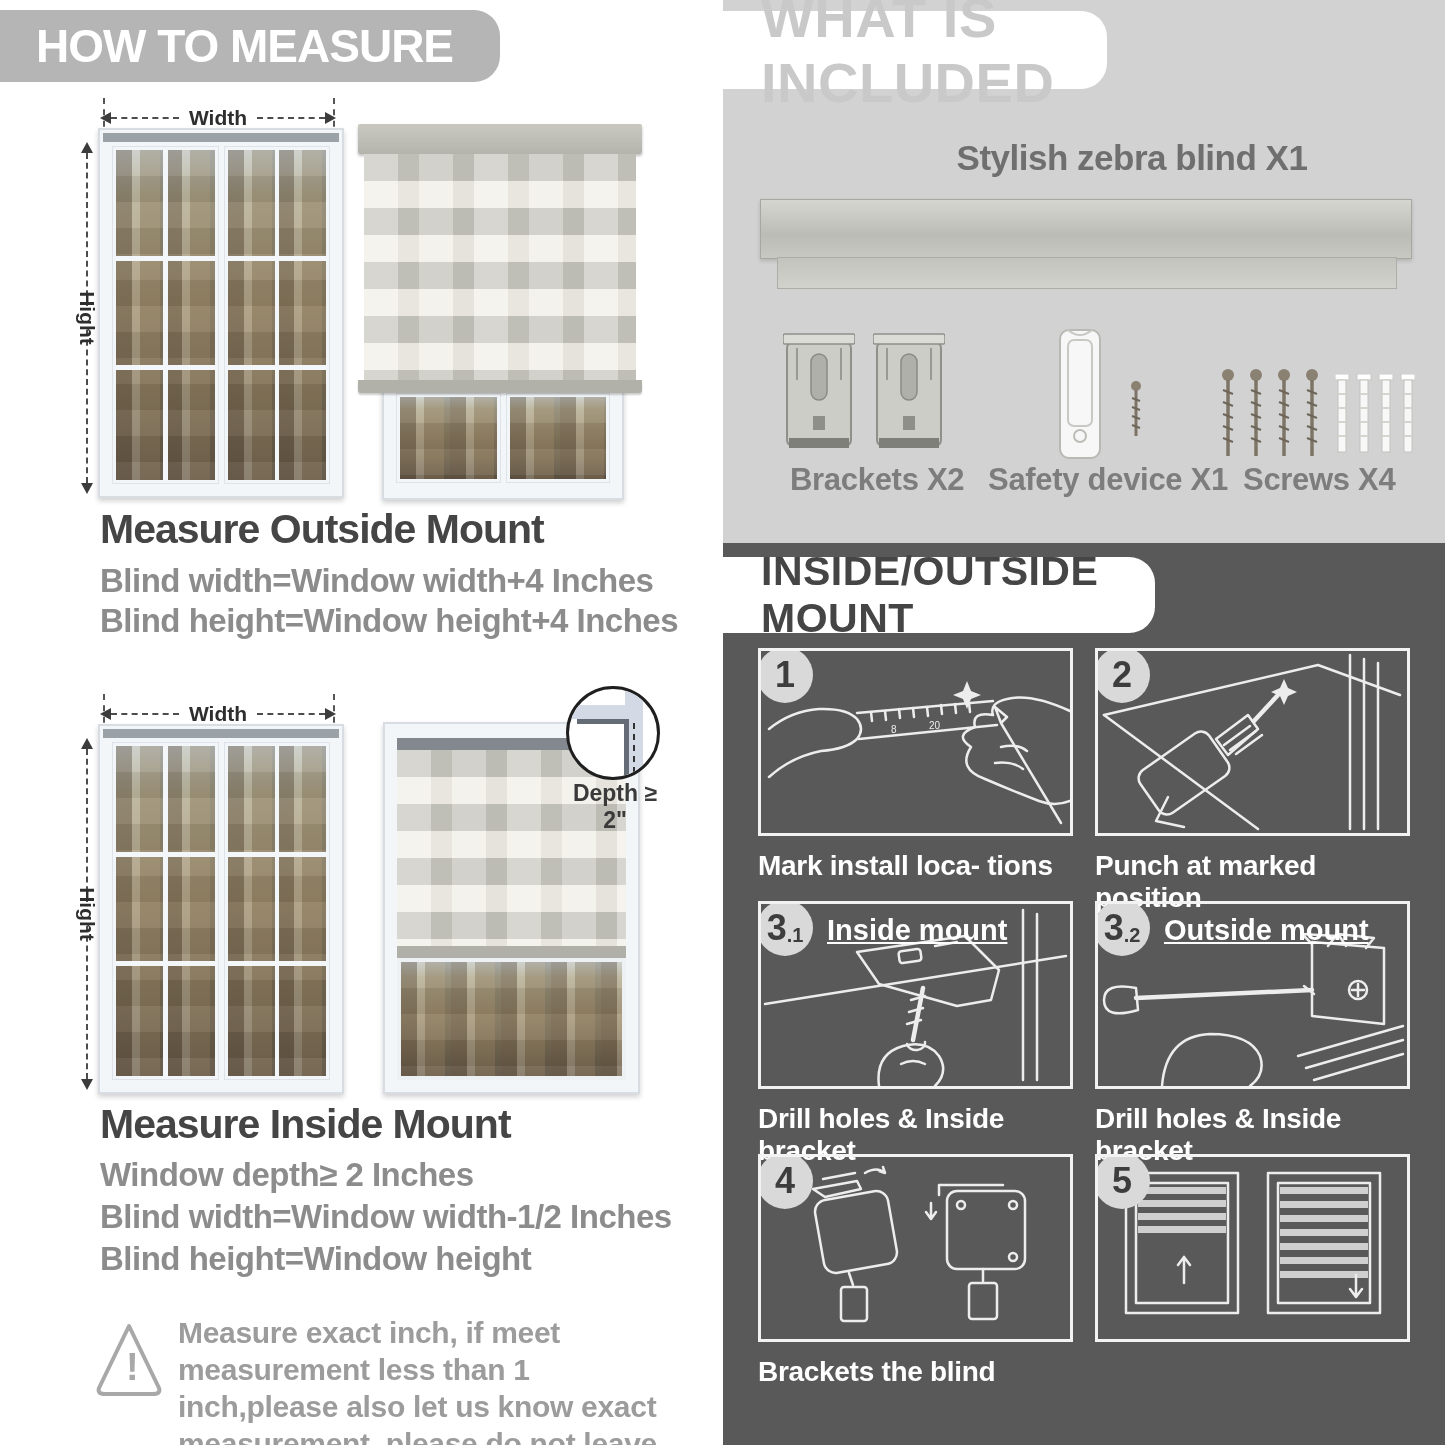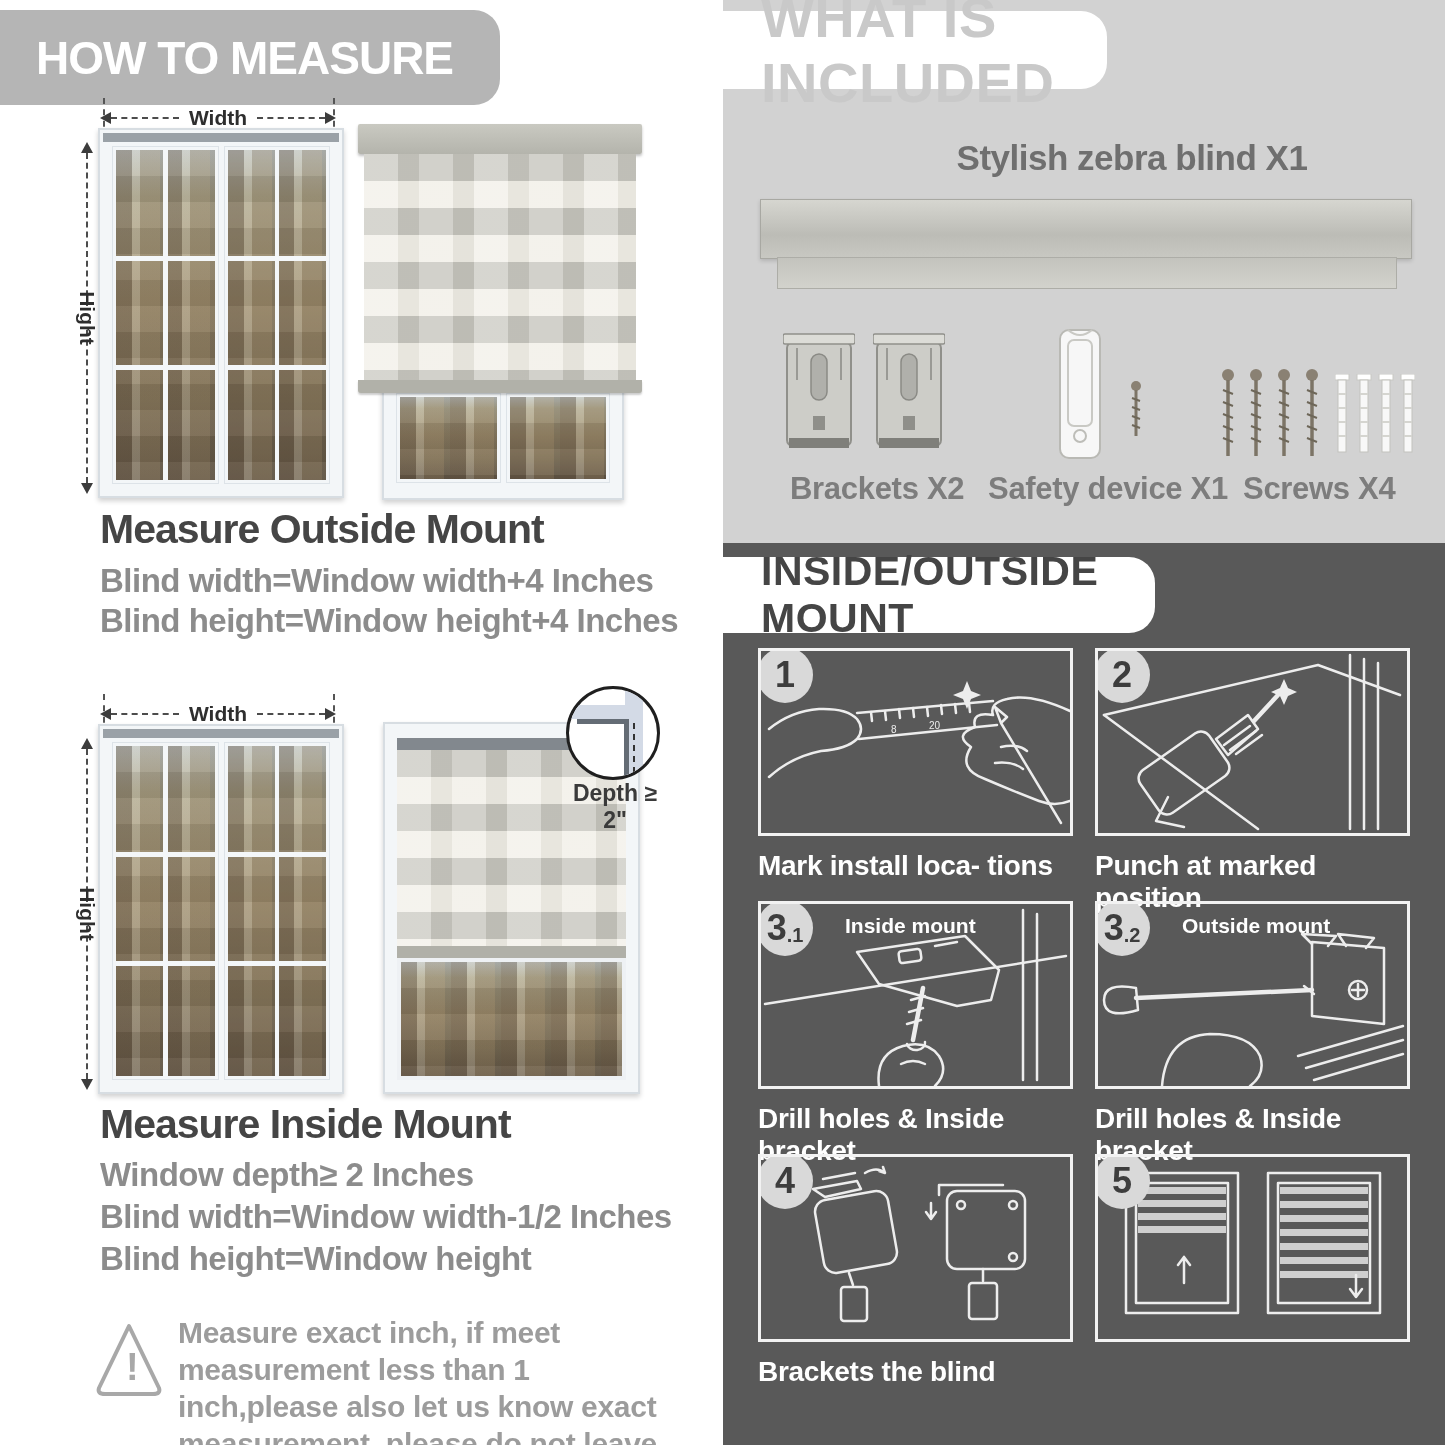--- a/index.html
+++ b/index.html
@@ -1,20 +1,20 @@
 <!DOCTYPE html>
 <html><head>
 <meta charset="utf-8">
 <style>
   html,body{margin:0;padding:0;background:#ffffff;font-family:"Liberation Sans",sans-serif;}
   #root{position:relative;width:1445px;height:1445px;background:#fff;overflow:hidden;}
   .abs{position:absolute;}
 
   
-  .band{left:0;top:10px;width:500px;height:95px;background:#b5b5b5;border-radius:0 26px 26px 0;
+  .band{left:0;top:10px;width:500px;height:72px;background:#b5b5b5;border-radius:0 26px 26px 0;
         display:flex;align-items:center;}
   .band span{color:#fff;font-weight:bold;font-size:46px;letter-spacing:-1px;padding-left:36px;}
 
   .h2{font-weight:bold;font-size:41px;color:#454545;letter-spacing:-1px;}
   .bodyline{font-weight:bold;font-size:33px;color:#8c8c8c;letter-spacing:-0.5px;}
 
   
   .dim-w{display:flex;align-items:center;color:#2e2e2e;font-size:21px;font-weight:bold;}
   .dim-w .dash{flex:1;height:0;border-top:2px dashed #4c4c4c;}
   .dim-w .lbl{padding:0 10px;}
@@ -69,29 +69,29 @@
   
   .panel-light{left:723px;top:0;width:722px;height:543px;background:#d2d2d2;}
   .panel-dark{left:723px;top:543px;width:722px;height:902px;background:#595959;}
   .wbox{position:absolute;background:#fff;border-radius:0 26px 26px 0;display:flex;align-items:center;}
   .wbox span{font-weight:bold;letter-spacing:0.5px;padding-left:38px;}
   .included-title{color:#c9c9c9;font-size:56px;}
   .mount-title{color:#454545;font-size:41px;letter-spacing:-0.5px;}
   .blind-lbl{width:722px;text-align:center;font-size:35px;font-weight:bold;color:#6f6f6f;letter-spacing:-0.5px;}
   .cass-top{background:linear-gradient(180deg,#d6d6d0,#bcbcb6 60%,#c8c8c2);border:1px solid #a8a8a2;box-shadow:0 2px 4px rgba(0,0,0,.15);}
   .cass-bot{background:linear-gradient(180deg,#c3c3bd,#d2d2cc);border:1px solid #adada7;}
-  .item-lbl{font-size:31px;font-weight:bold;color:#7d7d7d;letter-spacing:-0.3px;margin-top:9px;}
+  .item-lbl{font-size:31px;font-weight:bold;color:#7d7d7d;letter-spacing:-0.3px;}
 
   .steps{position:absolute;left:35px;top:105px;width:652px;display:grid;
          grid-template-columns:315px 315px;column-gap:22px;grid-auto-rows:253px;}
   .pframe{position:relative;width:315px;height:188px;border:3px solid #f2f2f2;box-sizing:border-box;overflow:hidden;}
   .badge{position:absolute;left:-4px;top:-4px;width:56px;height:56px;border-radius:50%;background:#d9d9d9;
          color:#3d3d3d;font-weight:bold;font-size:36px;display:flex;align-items:center;justify-content:center;z-index:2;}
   .badge small{font-size:20px;font-weight:bold;margin-top:14px;}
-  .ptitle{position:absolute;left:84px;top:10px;color:#fff;font-weight:bold;font-size:21px;z-index:2;}
+  .ptitle{position:absolute;left:66px;top:10px;color:#fff;font-weight:bold;font-size:29px;z-index:2;text-decoration:underline;}
   .cap{margin-top:14px;color:#fff;font-weight:bold;font-size:28px;letter-spacing:-0.3px;}
   .lineart{position:absolute;inset:0;width:100%;height:100%;}
   .lineart path,.lineart rect,.lineart circle,.lineart ellipse{fill:none;stroke:#ededed;stroke-width:2.5;stroke-linecap:round;stroke-linejoin:round;}
   .lineart .fillstar{fill:#ededed;stroke:none;}
   .lineart .thick{stroke-width:4.5;}
   .lineart text{fill:#ededed;font-size:10px;font-family:"Liberation Sans",sans-serif;}
   .lineart .grayfill{fill:#cfcfcf;stroke:none;}
 </style>
 </head>
 <body>

